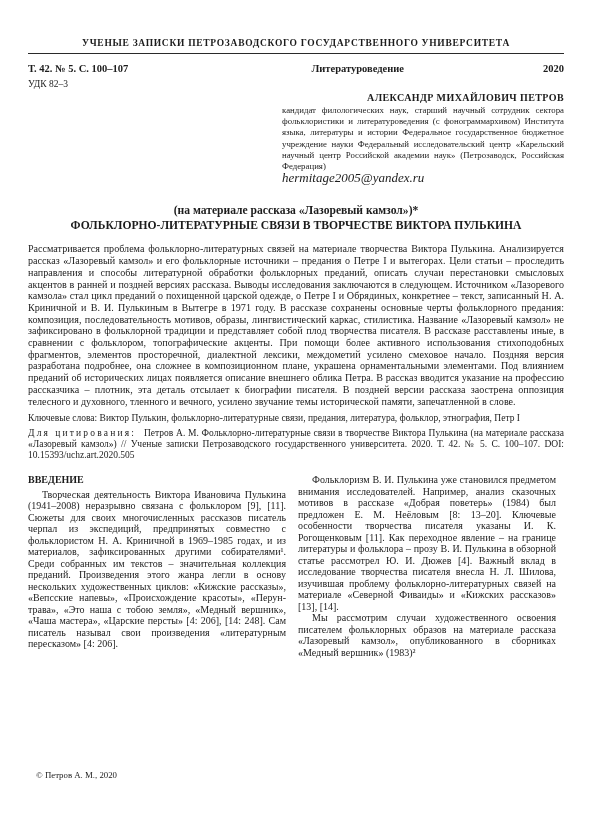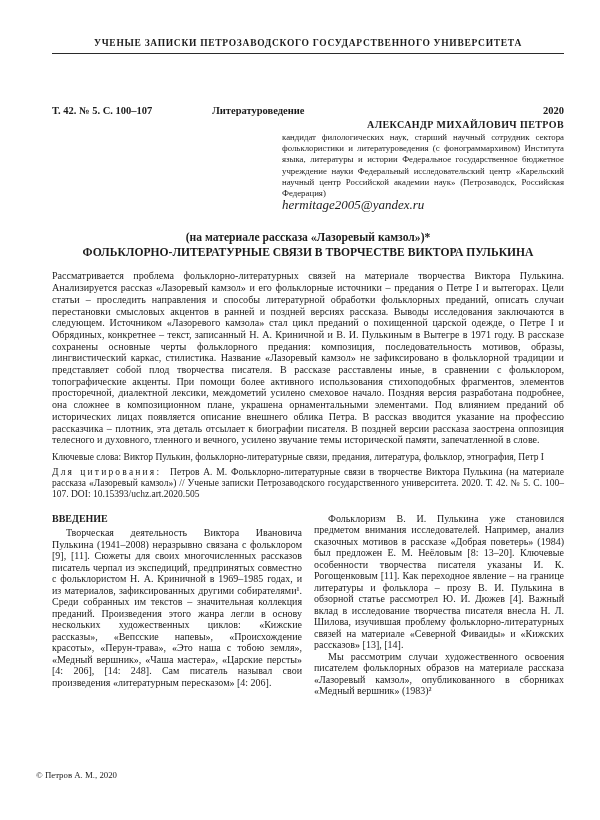--- a/index.html
+++ b/index.html
@@ -7,39 +7,39 @@
   body {
     width: 600px; height: 820px;
     font-family: "Liberation Serif", serif;
     color: #1c1c1c;
     position: relative;
     overflow: hidden;
   }
   .page {
     position: relative;
     width: 600px; height: 688px;
-    padding: 38px 36px 0 52px;
+    padding: 38px 36px 0 28px;
   }
   .journal-header {
     text-align: center;
     font-weight: bold;
     font-size: 9.5px;
     letter-spacing: 0.7px;
     padding-bottom: 5px;
     border-bottom: 1px solid #2a2a2a;
   }
   .meta-row {
     display: flex;
     justify-content: space-between;
     align-items: baseline;
     margin-top: 9px;
     font-weight: bold;
     font-size: 10.5px;
   }
-  .meta-row .center { flex: 1; text-align: left; margin-top: 42px; }
+  .meta-row .center { flex: 1; text-align: right; }
   .meta-row .left, .meta-row .right { width: 160px; }
   .meta-row .right { text-align: right; }
   .doi-line, .udc-line {
     font-size: 9.5px;
     margin-top: 5px;
   }
   .author-name {
     text-align: right;
     font-weight: bold;
     font-size: 10px;
@@ -115,20 +115,21 @@
 
   <div class="journal-header">УЧЕНЫЕ ЗАПИСКИ ПЕТРОЗАВОДСКОГО ГОСУДАРСТВЕННОГО УНИВЕРСИТЕТА</div>
 
   <div class="meta-row">
     <span class="left">Т. 42. № 5. С. 100–107</span>
     <span class="center">Литературоведение</span>
     <span class="right">2020</span>
   </div>
 
 
+  <div class="udc-line">УДК 82–3</div>
 
   <div class="author-name">АЛЕКСАНДР МИХАЙЛОВИЧ ПЕТРОВ</div>
 
   <div class="author-affiliation">кандидат филологических наук, старший научный сотрудник сектора фольклористики и литературоведения (с фонограммархивом) Института языка, литературы и истории Федеральное государственное бюджетное учреждение науки Федеральный исследовательский центр «Карельский научный центр Российской академии наук» (Петрозаводск, Российская Федерация)</div>
 
   <div class="author-email">hermitage2005@yandex.ru</div>
 
   <div class="article-title">
     <div>(на материале рассказа «Лазоревый камзол»)*</div>
     <div>ФОЛЬКЛОРНО-ЛИТЕРАТУРНЫЕ СВЯЗИ В ТВОРЧЕСТВЕ ВИКТОРА ПУЛЬКИНА</div>

